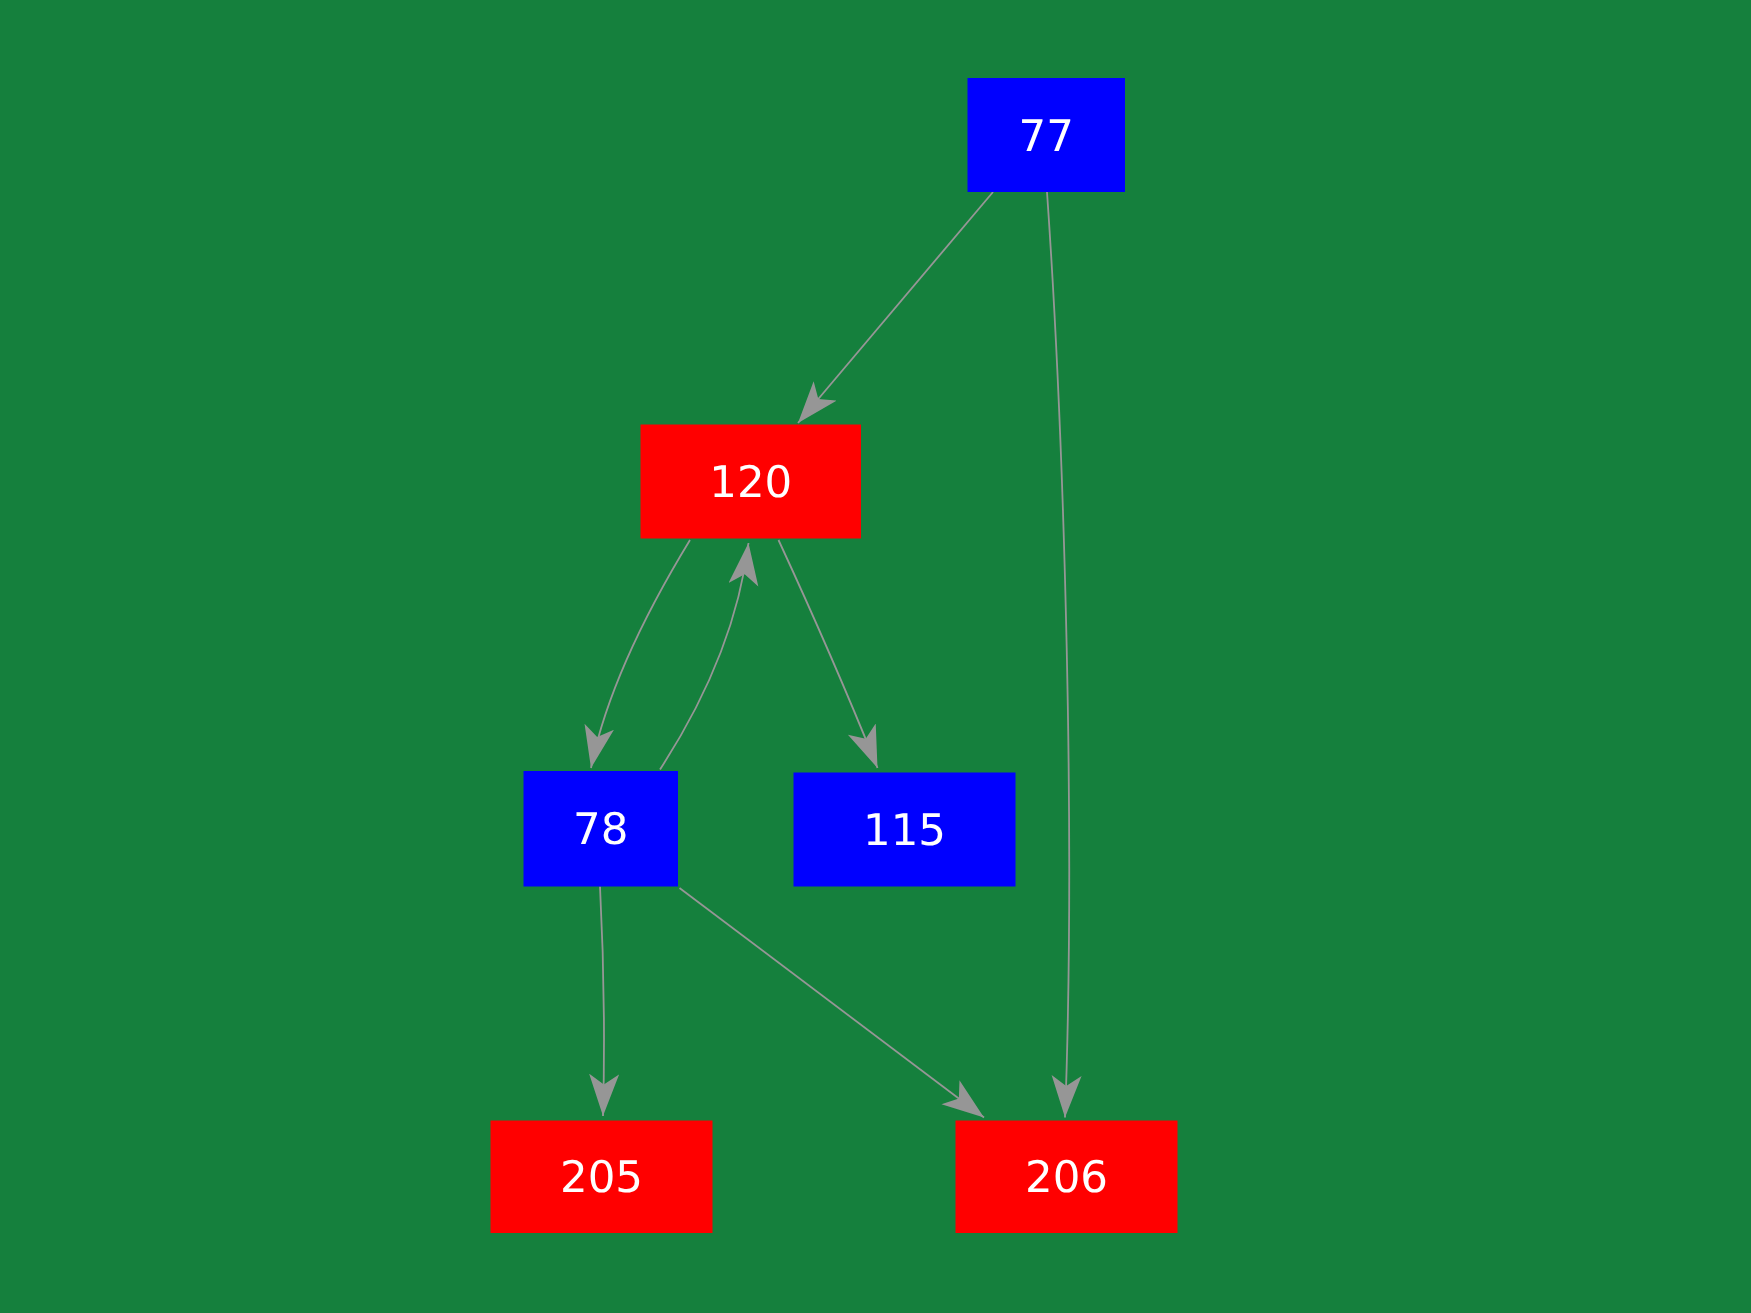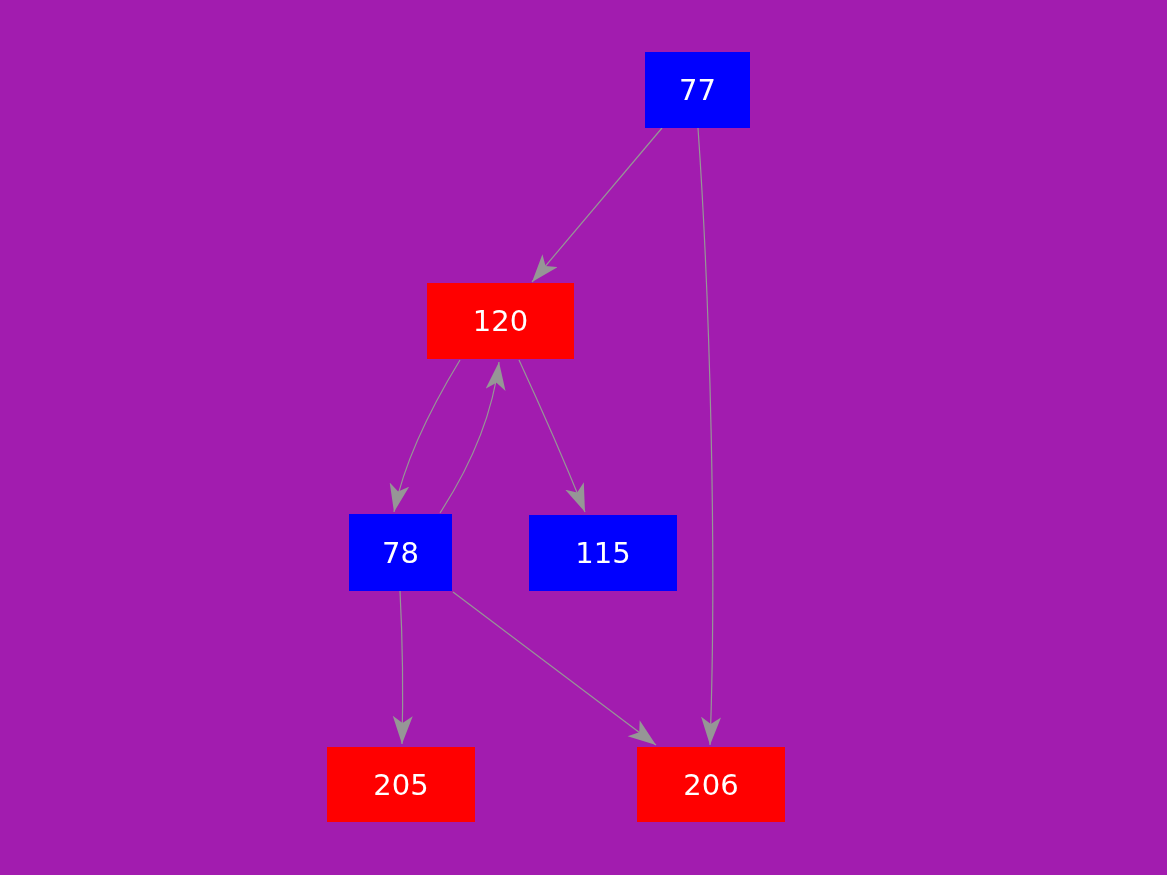--- a/index.html
+++ b/index.html
@@ -26,21 +26,21 @@
   }
   .node-label {
     font-family: "DejaVu Sans", sans-serif;
     font-size: 29px;
     text-anchor: middle;
   }
 </style>
 </head>
 <body>
 
-<div class="canvas" style="background: #a21caf;">
+<div class="canvas" style="background: #15803d;">
   <svg id="graph-svg" width="1167" height="875" viewBox="0 0 1167 875" xmlns="http://www.w3.org/2000/svg">
     <defs>
       <marker id="arrowhead" markerUnits="userSpaceOnUse" markerWidth="30" markerHeight="22" refX="28" refY="10" orient="auto">
         <path d="M0,0 L28,10 L0,20 L7,10 Z" fill="#969696" id="arrowhead-path"></path>
       </marker>
     </defs>
     <g id="edges-layer">
         <path d="M662,128 L532,282" class="edge" marker-end="url(#arrowhead)"></path>
         <path d="M698,128 C710,300 717,560 710,745" class="edge" marker-end="url(#arrowhead)"></path>
         <path d="M460,360 Q407,447 394,512" class="edge" marker-end="url(#arrowhead)"></path>

